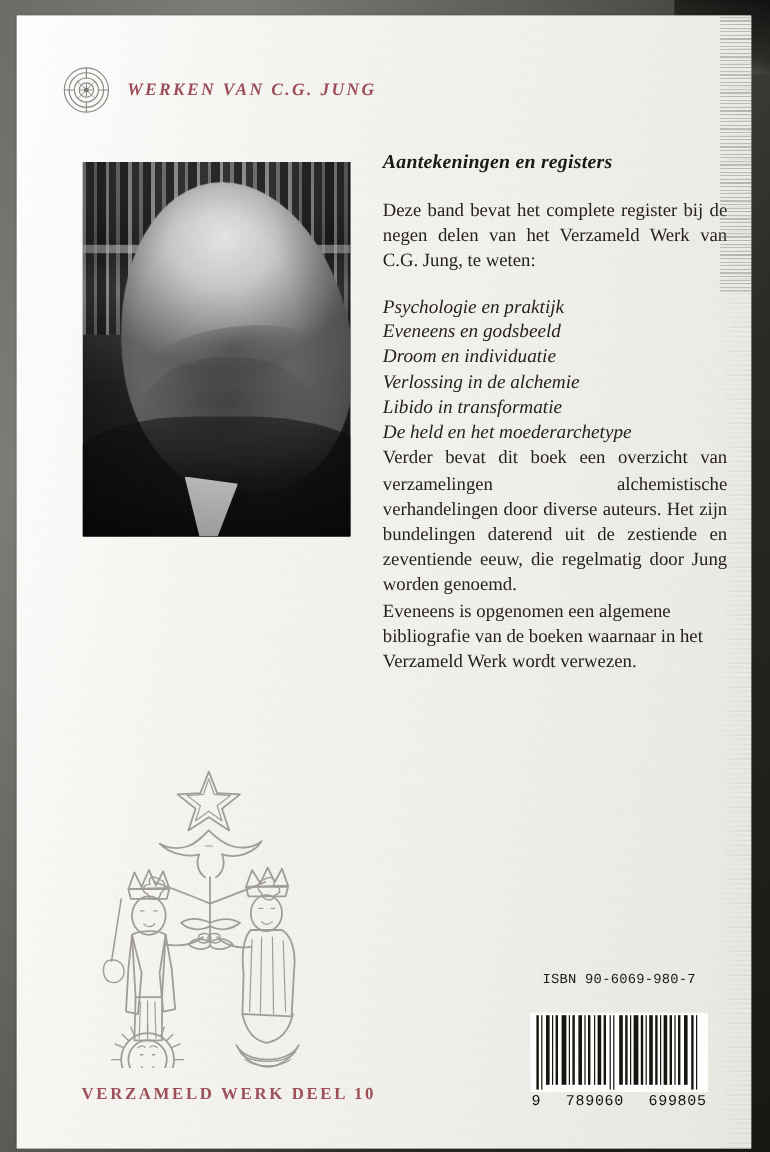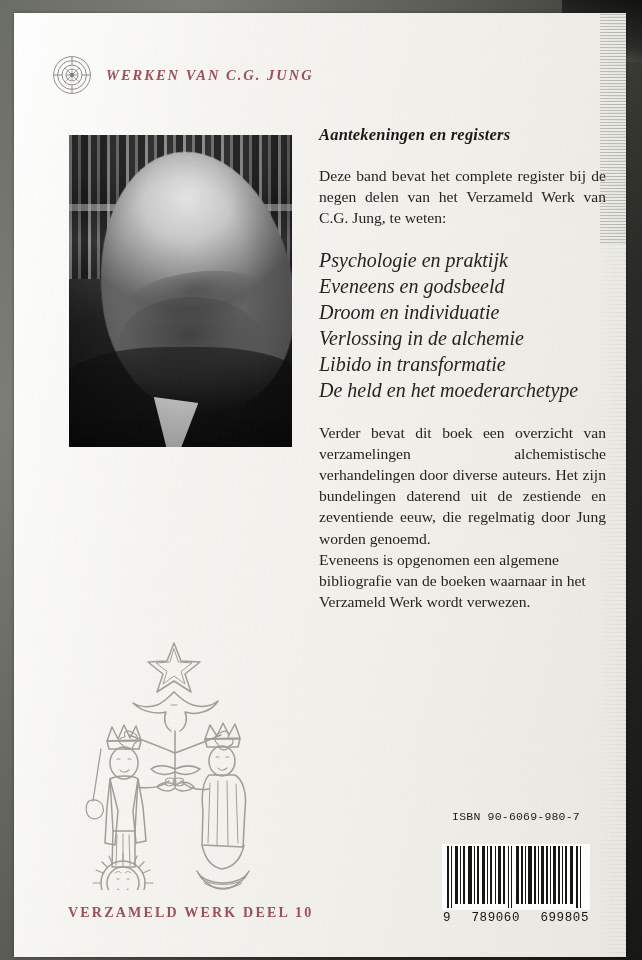--- a/index.html
+++ b/index.html
@@ -222,26 +222,25 @@
     color: #25211f;
   }
   .para.last-unjustified {
     text-align: left;
   }
   .vol-list {
     list-style: none;
     margin: 18px 0 0 0;
     padding: 0;
     font-style: italic;
-    font-size: 20px;
+    font-size: 16px;
     line-height: 1.30;
     color: #25211f;
   }
   .para-block {
-    margin-top: 19px;
   }
   .para-block p + p {
     margin-top: 0;
   }
 
   
   .woodcut {
     position: absolute;
     left: 57px;
     top: 622px;

